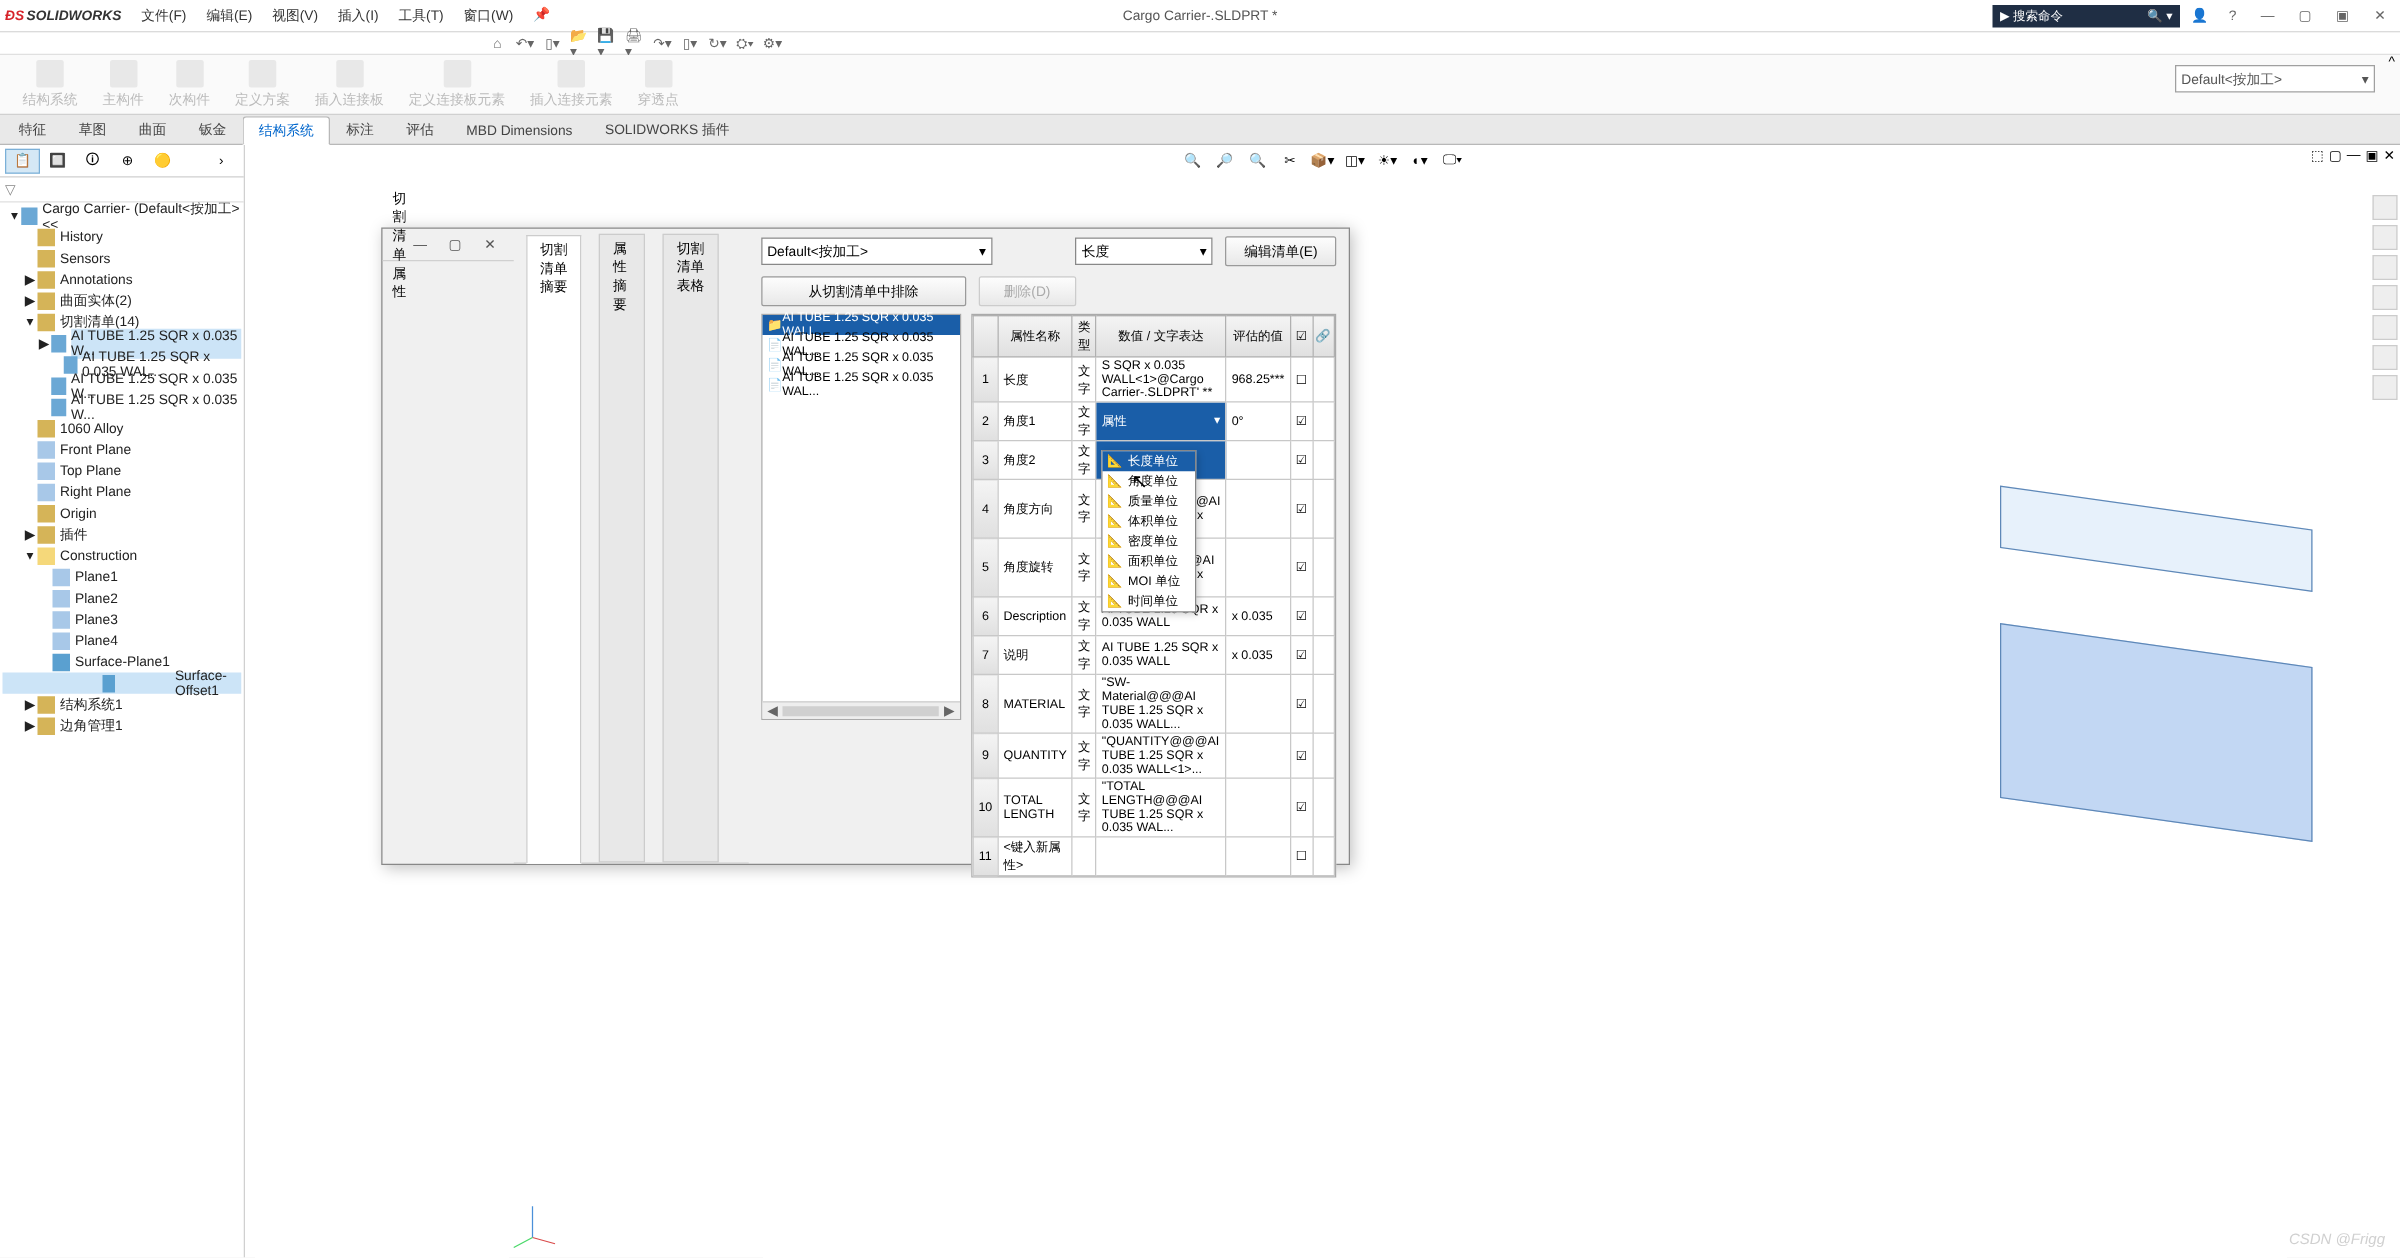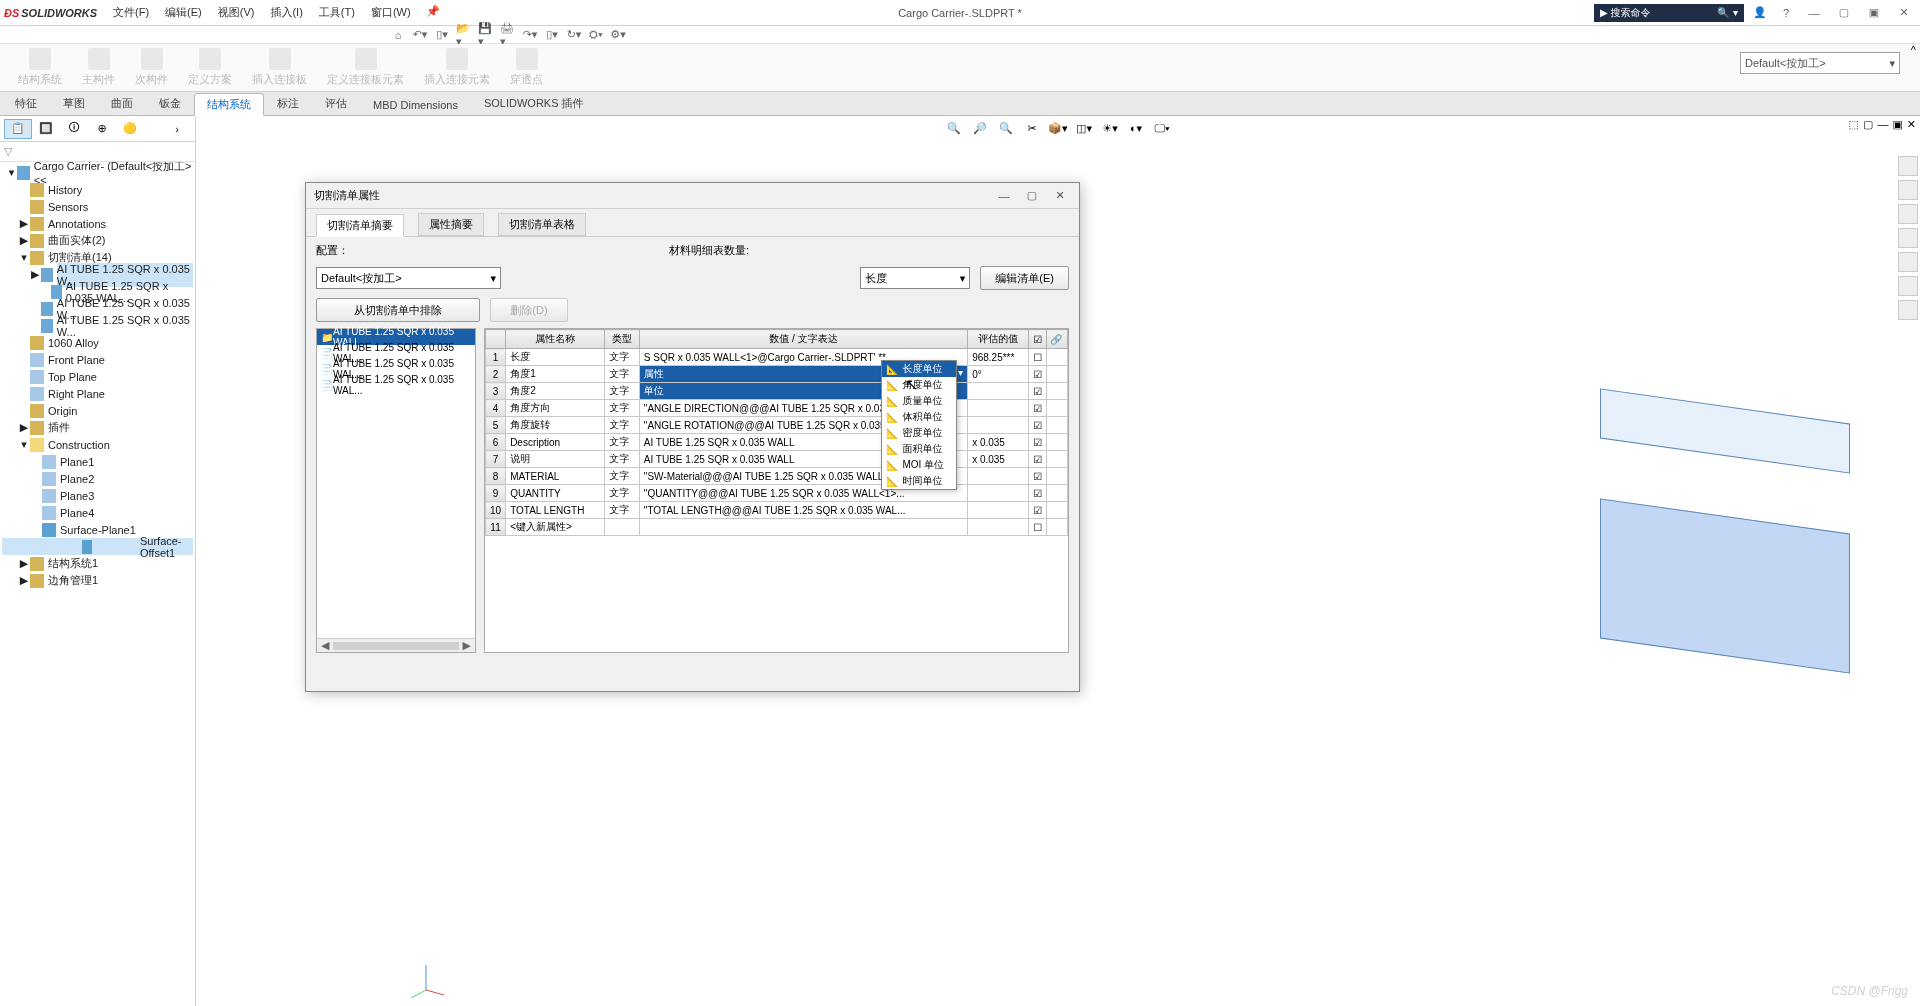--- a/index.html
+++ b/index.html
@@ -61,21 +61,21 @@
 .side-tools { position:absolute; right:2px; top:40px; display:flex; flex-direction:column; gap:4px; }
 .side-tools .st { width:20px; height:20px; background:#eee; border:1px solid #ccc; }
 .axes { position:absolute; left:210px; bottom:6px; width:40px; height:40px; }
 .watermark { position:absolute; right:12px; bottom:8px; color:#d0d0d0; font-size:12px; font-style:italic; }
 
 
 .model3d { position:absolute; right:60px; top:280px; width:260px; height:270px; }
 .model3d .shape { position:absolute; border:1px solid #5e88b8; background:rgba(160,200,240,.25); }
 
 
-.dialog { position:absolute; left:305px; top:182px; width:775px; height:510px; background:#f0f0f0; border:1px solid #888; box-shadow:2px 2px 12px rgba(0,0,0,.25); display:flex; flex-direction:column; }
+.dialog { position:absolute; left:305px; top:182px; width:775px; height:510px; background:#f0f0f0; border:1px solid #888; box-shadow:2px 2px 12px rgba(0,0,0,.25); display:flex; }
 .dlg-title { height:26px; display:flex; align-items:center; justify-content:space-between; padding:0 8px; border-bottom:1px solid #d0d0d0; }
 .dlg-title .ctrls { display:flex; gap:6px; }
 .dlg-title .cx { width:22px; height:18px; display:flex; align-items:center; justify-content:center; color:#555; }
 .dlg-tabs { display:flex; gap:0; padding:4px 10px 0; border-bottom:1px solid #ccc; }
 .dlg-tab { padding:3px 10px; border:1px solid #ccc; background:#e8e8e8; position:relative; margin-right:14px; }
 .dlg-tab.on { background:#fff; border-bottom:1px solid #fff; top:1px; }
 .dlg-body { flex:1; padding:6px 10px; }
 .cfg-row { display:flex; justify-content:space-between; align-items:center; margin-bottom:8px; }
 .select { height:22px; border:1px solid #888; background:#fff; padding:0 4px; display:flex; align-items:center; justify-content:space-between; min-width:110px; }
 .btn { height:24px; padding:5px 14px; background:linear-gradient(#fdfdfd,#e8e8e8); border:1px solid #9a9a9a; border-radius:2px; display:inline-flex; align-items:center; }
@@ -396,29 +396,20 @@
       <div class="cx">✕</div>
     </div>
   </div>
   <div class="dlg-tabs" id="dlgtabs">
       <div class="dlg-tab on">切割清单摘要</div>
       <div class="dlg-tab">属性摘要</div>
       <div class="dlg-tab">切割清单表格</div>
     </div>
   <div class="dlg-body">
     <div class="cfg-row">
-      <div style="display:flex;align-items:center;gap:8px">
-        <span>配置：</span>
-      </div>
-      <div style="display:flex;align-items:center;gap:12px">
-        <span>材料明细表数量:</span>
-      </div>
-      <div></div>
-    </div>
-    <div class="cfg-row">
       <div class="select" style="width:185px">
           <span>Default&lt;按加工&gt;</span>
           <span>▾</span>
         </div>
       <div style="display:flex;align-items:center;gap:10px">
         <div class="select">
             <span>长度</span>
             <span>▾</span>
           </div>
         <div class="btn">编辑清单(E)</div>

